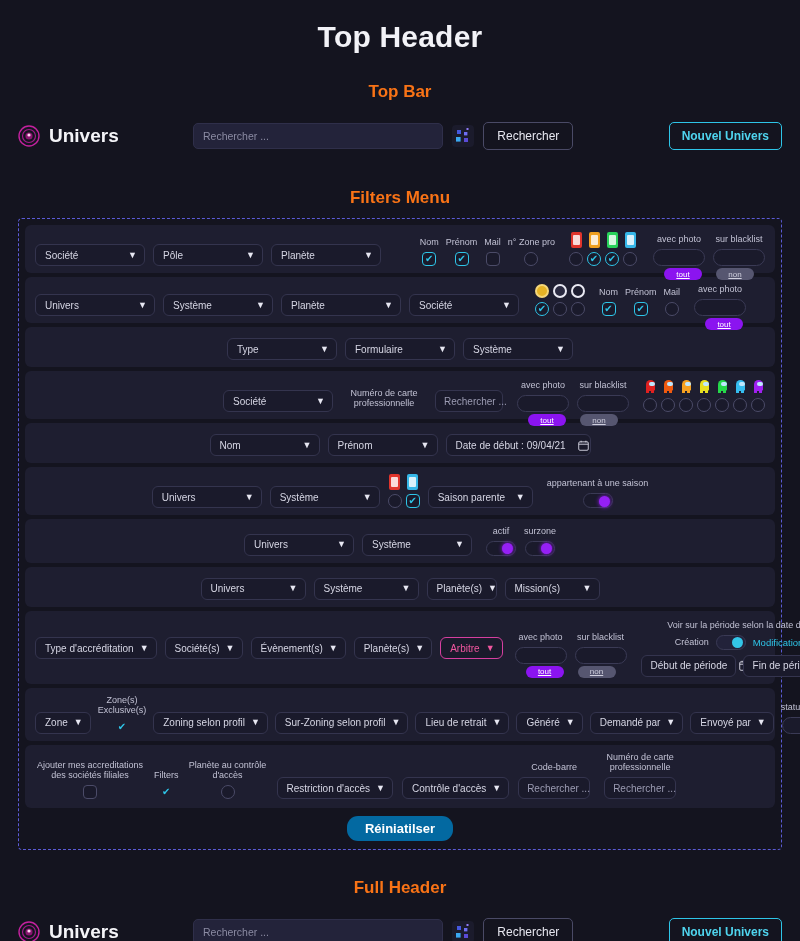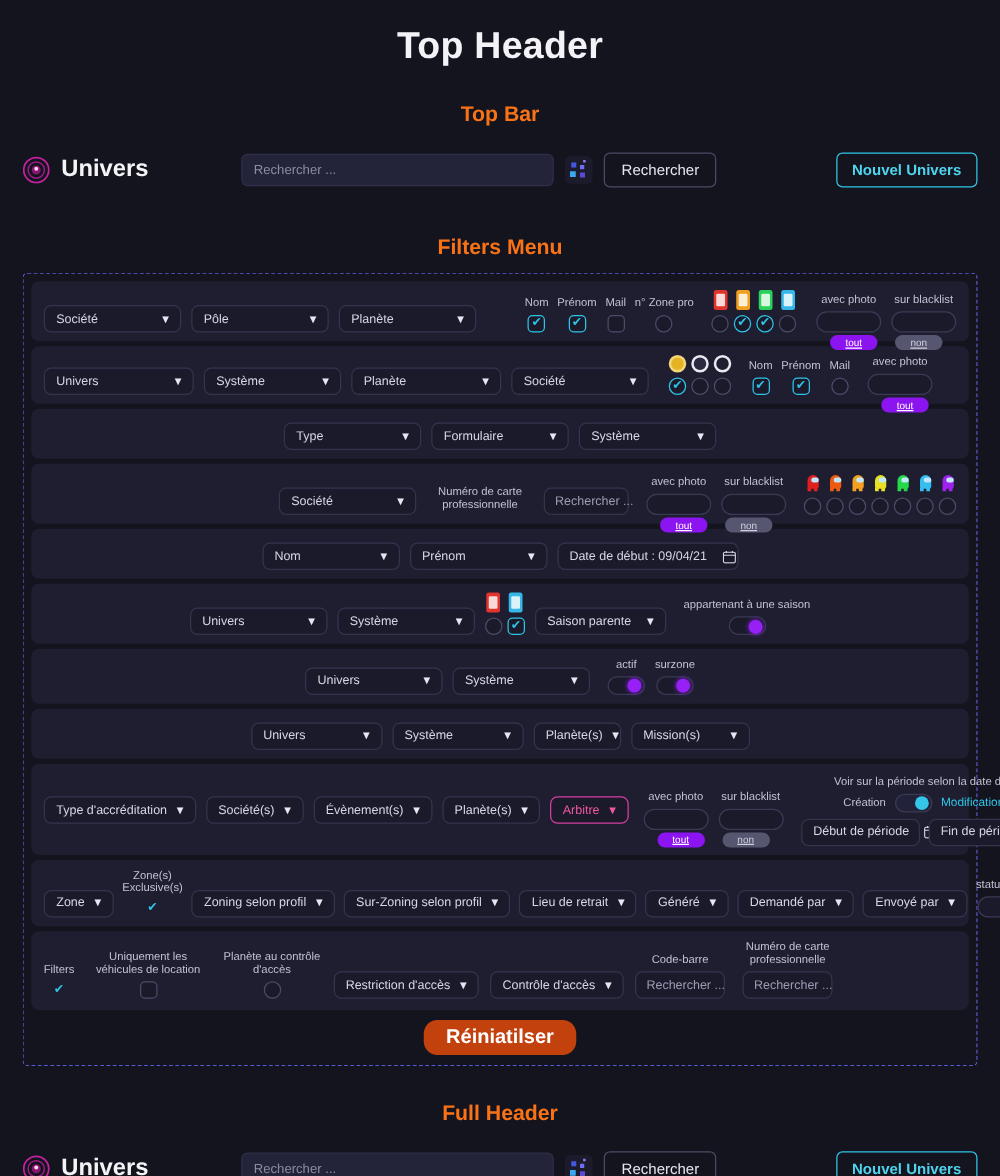--- a/index.html
+++ b/index.html
@@ -251,22 +251,22 @@
   
   .medal { width: 14px; height: 14px; border-radius: 50%; border: 2px solid #fff; position: relative; }
   .medal.gold { background: #e6b325; border-color: #f5d77a; }
   .medal.silver { background: #2a2a40; border-color: #e9e9f2; }
   .medal.empty { background: transparent; border-color: #e9e9f2; }
   .note { font-size: 9px; color: #c2c2d4; white-space: nowrap; }
   .link-on { font-size: 9.5px; color: #2ec5e8; }
 
   .reset-wrap { display: flex; justify-content: center; padding: 4px 0 2px; }
   .btn-pink {
-    background: #c2410c; color: #fff; border: none;
-    border-radius: 11px; font-size: 16px; font-weight: bold;
+    background: #0369a1; color: #fff; border: none;
+    border-radius: 11px; font-size: 13px; font-weight: bold;
     padding: 5px 18px; cursor: pointer;
     font-family: "Liberation Sans", sans-serif;
   }
 
   .vgroup { display: flex; flex-direction: column; align-items: center; gap: 5px; }
   .hgroup { display: flex; align-items: flex-end; gap: 7px; }
   .hgroup.tight { gap: 4px; }
 
   .full-header-block { margin: 0 18px; }
   .fh-bar { padding: 6px 0; }
@@ -706,26 +706,26 @@
         <span class="caret">▼</span>
       </div>
     <div class="col">
       <span class="col-lbl">statut de mail</span>
       <span class="tgl on"></span>
     </div>
   </div>
 
   <div class="frow" style="align-items:flex-end;gap:9px;padding-bottom:9px">
     <div class="col">
+        <span class="col-lbl wrap" style="max-width:110px">Ajouter mes accreditations des sociétés filiales</span>
+        <span class="cb"></span>
+      </div>
+    <div class="col">
         <span class="col-lbl">Filters</span>
         <span class="cb on" style="border:none;background:transparent"></span>
-      </div>
-    <div class="col">
-        <span class="col-lbl wrap" style="max-width:100px">Uniquement les véhicules de location</span>
-        <span class="cb"></span>
       </div>
     <div class="col">
         <span class="col-lbl wrap" style="max-width:80px">Planète au contrôle d'accès</span>
         <span class="cb round"></span>
       </div>
     <div class="sel auto">
         <span>Restriction d'accès</span>
         <span class="caret">▼</span>
       </div>
     <div class="sel auto">

